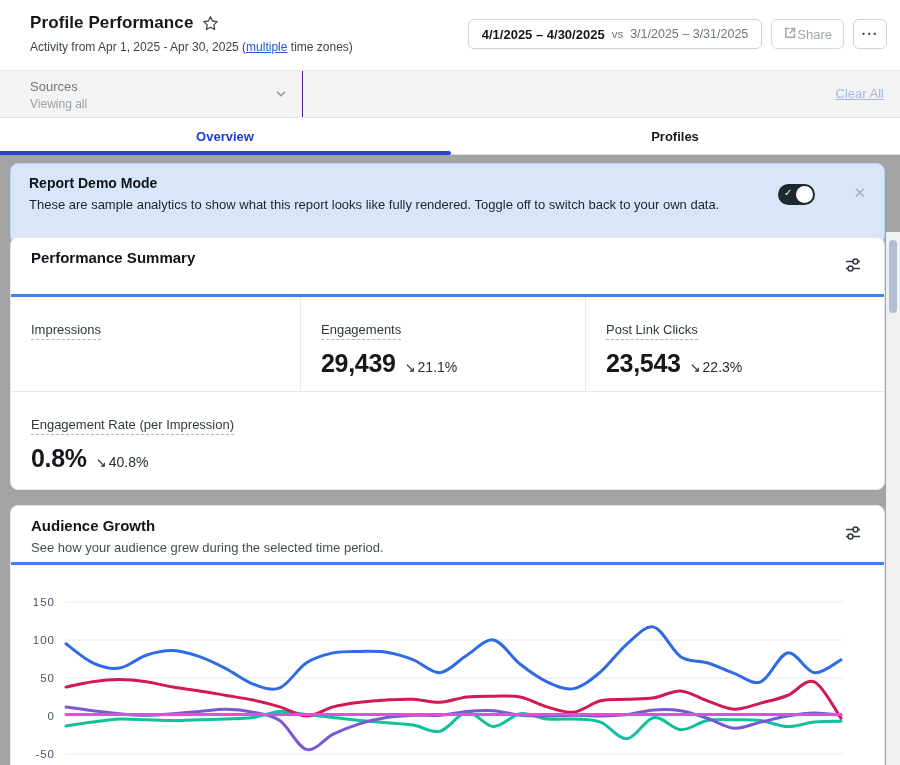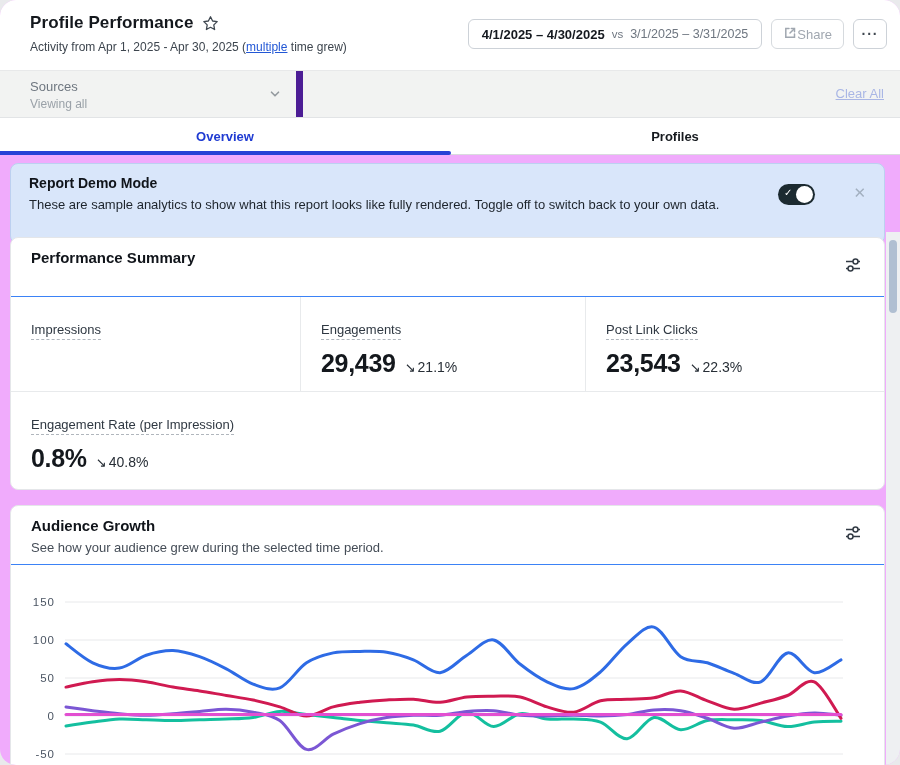--- a/index.html
+++ b/index.html
@@ -1,18 +1,18 @@
 <!DOCTYPE html>
 <html><head>
 <meta charset="utf-8">
 <style>
   * { margin:0; padding:0; box-sizing:border-box; }
   html,body { background:#e9eaec; }
   body { font-family:"Liberation Sans", sans-serif; }
-  .page { position:relative; width:900px; height:765px; background:#f0abfc; overflow:hidden;border-radius:16px; }
+  .page { position:relative; width:900px; height:765px; background:#a3a3a3; overflow:hidden; }
 
   
   .header { position:absolute; top:0; left:0; width:900px; height:70px; background:#ffffff; }
   .title-row { position:absolute; top:13px; left:30px; display:flex; align-items:center; gap:9px; }
   .page-title { font-size:17px; font-weight:700; color:#14181d; letter-spacing:.1px; }
   .star-btn { display:inline-flex; cursor:pointer; }
   .subtitle { position:absolute; top:40px; left:30px; font-size:12px; color:#3d454e; }
   .subtitle a { color:#2257d5; text-decoration:underline; cursor:pointer; }
   .header-actions { position:absolute; top:19px; right:13px; display:flex; gap:9px; }
   .btn { display:inline-flex; align-items:center; justify-content:center; height:30px;
@@ -20,21 +20,21 @@
   .date-btn { padding:0 13px; gap:5px; white-space:nowrap; }
   .date-primary { font-weight:700; color:#15191f; font-size:13px; }
   .date-vs { color:#6e7680; font-size:11.5px; margin:8px 2px; }
   .date-compare { color:#6e7680; font-size:12.5px; }
   .share-btn { padding:0 11px; gap:0; color:#a0a7b0; border-color:#d6dade; }
   .more-btn { width:34px; color:#3f4750; font-weight:700; letter-spacing:1px; font-size:14px; }
 
   
   .sources-bar { position:absolute; top:70px; left:0; width:900px; height:48px; background:#f2f3f2;
                  border-top:1px solid #e8e9ea; border-bottom:1px solid #e2e4e6; }
-  .sources-trigger { position:absolute; left:0; top:0; width:303px; height:100%; border-right:7px solid #4c1d95; cursor:pointer; }
+  .sources-trigger { position:absolute; left:0; top:0; width:303px; height:100%; border-right:1px solid #4c1d95; cursor:pointer; }
   .sources-label { position:absolute; left:30px; top:8px; font-size:13px; color:#6f7780; }
   .sources-viewing { position:absolute; left:30px; top:26px; font-size:12px; color:#9aa1a8; }
   .sources-chevron { position:absolute; right:14px; top:16px; }
   .clear-all { position:absolute; right:16px; top:15px; font-size:13px; color:#a9b6e5; text-decoration:underline; cursor:pointer; }
 
   
   .tabs { position:absolute; top:118px; left:0; width:900px; height:37px; background:#fff; border-bottom:1px solid #d9dbde; }
   .tab { position:absolute; top:0; height:36px; width:450px; display:flex; align-items:center; justify-content:center;
          font-size:13px; font-weight:700; cursor:pointer; }
   .tab.active { color:#1f3bd2; }
@@ -46,21 +46,21 @@
             border:1px solid #bcd0f0; border-radius:8px; }
   .banner-title { position:absolute; left:18px; top:11px; font-size:14px; font-weight:700; color:#10141a; }
   .banner-body { position:absolute; left:18px; top:33px; font-size:13px; color:#1d242c; }
   .toggle { position:absolute; right:69px; top:20px; width:37px; height:21px; border-radius:11px; background:#1c2a30; cursor:pointer; }
   .toggle .check { position:absolute; left:6px; top:3px; color:#fff; font-size:10px; }
   .toggle .knob { position:absolute; right:2px; top:2px; width:17px; height:17px; border-radius:50%; background:#fff; }
   .banner-close { position:absolute; right:18px; top:20px; font-size:15px; color:#a3b0c0; cursor:pointer; }
 
   
   .card { position:absolute; left:10px; width:875px; background:#fff; border:1px solid #e4e6e9; border-radius:8px; }
-  .card-header { position:absolute; top:0; left:0; right:0; height:59px; border-bottom:1px solid #3b82f6;text-align:center; }
+  .card-header { position:absolute; top:0; left:0; right:0; height:59px; border-bottom:3px solid #3b82f6;text-align:center; }
   .card-title { position:absolute; left:20px; top:11px; font-size:15px; font-weight:700; color:#10141a; }
   .card-subtitle { position:absolute; left:20px; top:34px; font-size:13px; color:#454d57; }
   .card-settings { position:absolute; right:22px; top:18px; cursor:pointer; }
 
   .perf-card { top:237px; height:253px; }
   .metrics-row { position:absolute; top:59px; left:0; right:0; height:94px; display:grid; grid-template-columns:290px 285px 1fr; }
   .metrics-row2 { position:absolute; top:153px; left:0; right:0; height:100px; border-top:1px solid #e8eaec; }
   .metric-cell { padding:23px 0 0 20px; }
   .metrics-row .metric-cell:nth-child(-n+2) { border-right:1px solid #e8eaec; }
   .metric-label { display:inline-block; font-size:13px; color:#2f3842; border-bottom:1px dashed #b0b6bd; padding-bottom:2px; cursor:help; }
@@ -83,21 +83,21 @@
 
   <div class="header">
     <div class="title-row">
       <span class="page-title">Profile Performance</span>
       <span class="star-btn">
         <svg width="17" height="17" viewBox="0 0 17 17">
             <path d="M8.5 1.8 L10.6 6 L15.2 6.6 L11.8 9.9 L12.6 14.5 L8.5 12.3 L4.4 14.5 L5.2 9.9 L1.8 6.6 L6.4 6 Z" fill="none" stroke="#3f4750" stroke-width="1.3" stroke-linejoin="round"></path>
           </svg>
       </span>
     </div>
-    <div class="subtitle"><span>Activity from Apr 1, 2025 - Apr 30, 2025 (</span><a>multiple</a><span> time grew)</span></div>
+    <div class="subtitle"><span>Activity from Apr 1, 2025 - Apr 30, 2025 (</span><a>multiple</a><span> time zones)</span></div>
 
     <div class="header-actions">
       <div class="btn date-btn">
         <span class="date-primary">4/1/2025 – 4/30/2025</span>
         <span class="date-vs">vs</span>
         <span class="date-compare">3/1/2025 – 3/31/2025</span>
       </div>
       <div class="btn share-btn">
         <span>
           <svg width="14" height="14" viewBox="0 0 14 14">

